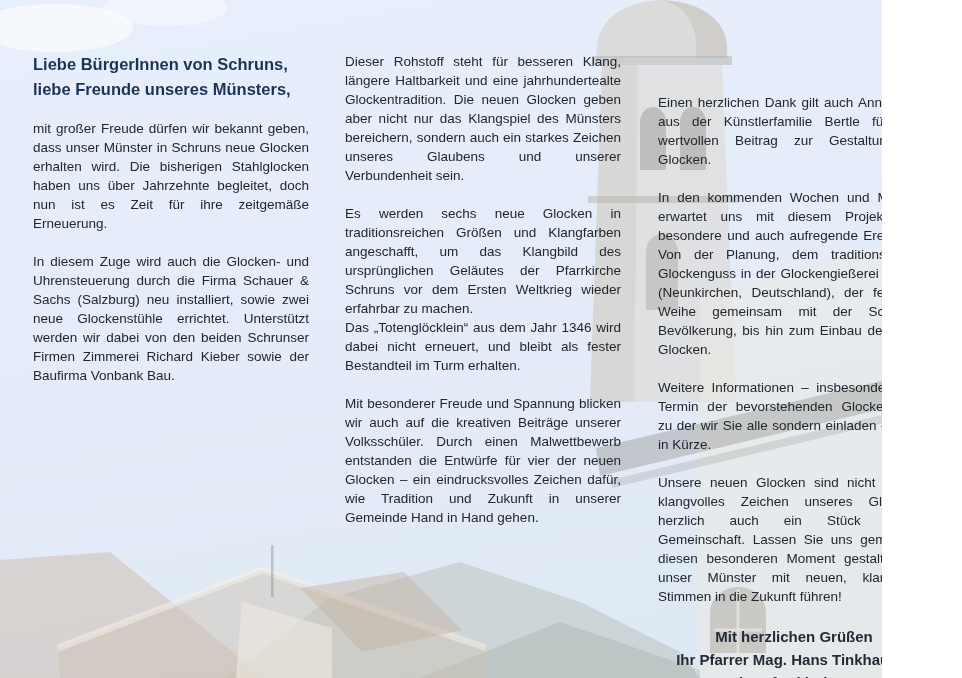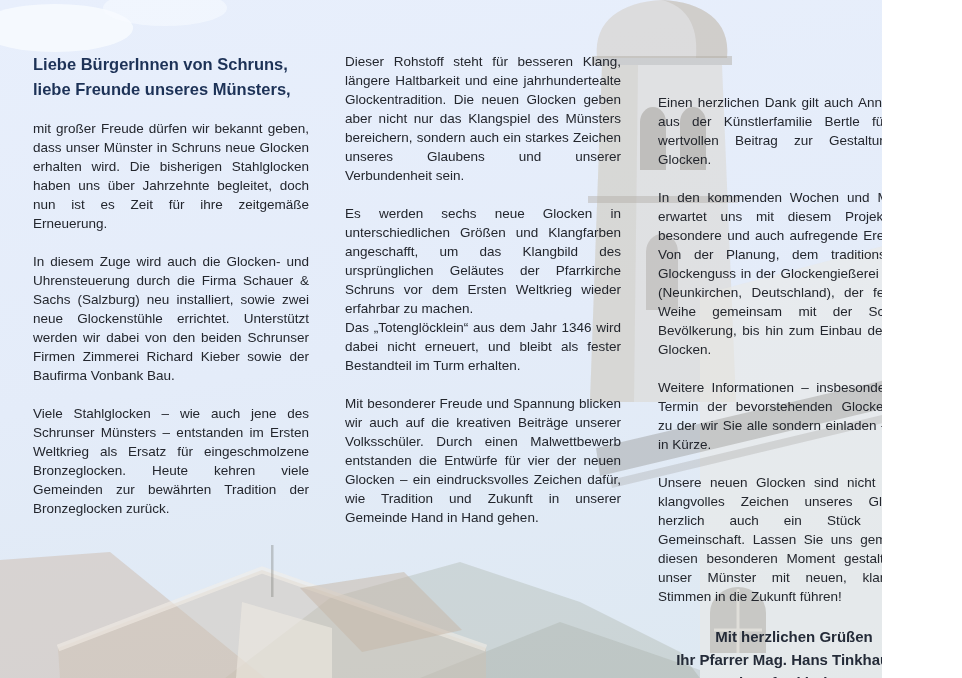--- a/index.html
+++ b/index.html
@@ -78,26 +78,25 @@
     <path d="M738,653 v-64 M714,630 h48" stroke="#efece6" stroke-width="3" opacity="0.6" fill="none"></path>
     <rect x="896" y="330" width="28" height="348" fill="#e2ded7" opacity="0.5"></rect>
     <rect x="893" y="330" width="4" height="348" fill="#a39f98" opacity="0.28"></rect>
   </svg>
 
   <div class="col col1">
     <h1 class="heading">Liebe BürgerInnen von Schruns,
 liebe Freunde unseres Münsters,</h1>
     <p>mit großer Freude dürfen wir bekannt geben, dass unser Münster in Schruns neue Glocken erhalten wird. Die bisherigen Stahlglocken haben uns über Jahrzehnte begleitet, doch nun ist es Zeit für ihre zeitgemäße Erneuerung.</p>
     <p>In diesem Zuge wird auch die Glocken- und Uhrensteuerung durch die Firma Schauer &amp; Sachs (Salzburg) neu installiert, sowie zwei neue Glockenstühle errichtet. Unterstützt werden wir dabei von den beiden Schrunser Firmen Zimmerei Richard Kieber sowie der Baufirma Vonbank Bau.</p>
-    <p>Viele Stahlglocken – wie auch jene des Schrunser Münsters – entstanden im Ersten Weltkrieg als Ersatz für eingeschmolzene Bronzeglocken. Heute kehren viele Gemeinden zur bewährten Tradition der Bronzeglocken zurück.</p>
   </div>
 
   <div class="col col2">
     <p>Dieser Rohstoff steht für besseren Klang, längere Haltbarkeit und eine jahrhundertealte Glockentradition. Die neuen Glocken geben aber nicht nur das Klangspiel des Münsters bereichern, sondern auch ein starkes Zeichen unseres Glaubens und unserer Verbundenheit sein.</p>
-    <p class="joined">Es werden sechs neue Glocken in unterschiedlichen Größen und Klangfarben angeschafft, um das Klangbild des ursprünglichen Geläutes der Pfarrkirche Schruns vor dem Ersten Weltkrieg wieder erfahrbar zu machen.</p>
+    <p class="joined">Es werden sechs neue Glocken in traditionsreichen Größen und Klangfarben angeschafft, um das Klangbild des ursprünglichen Geläutes der Pfarrkirche Schruns vor dem Ersten Weltkrieg wieder erfahrbar zu machen.</p>
     <p>Das „Totenglöcklein“ aus dem Jahr 1346 wird dabei nicht erneuert, und bleibt als fester Bestandteil im Turm erhalten.</p>
     <p class="big-gap">Mit besonderer Freude und Spannung blicken wir auch auf die kreativen Beiträge unserer Volksschüler. Durch einen Malwettbewerb entstanden die Entwürfe für vier der neuen Glocken – ein eindrucksvolles Zeichen dafür, wie Tradition und Zukunft in unserer Gemeinde Hand in Hand gehen.</p>
   </div>
 
   <div class="col col3">
     <p>Einen herzlichen Dank gilt auch Anna Bertle aus der Künstlerfamilie Bertle für ihren wertvollen Beitrag zur Gestaltung der Glocken.</p>
     <p>In den kommenden Wochen und Monaten erwartet uns mit diesem Projekt ganz besondere und auch aufregende Ereignisse. Von der Planung, dem traditionsreichen Glockenguss in der Glockengießerei Bachert (Neunkirchen, Deutschland), der festlichen Weihe gemeinsam mit der Schrunser Bevölkerung, bis hin zum Einbau der neuen Glocken.</p>
     <p>Weitere Informationen – insbesondere zum Termin der bevorstehenden Glockenweihe, zu der wir Sie alle sondern einladen – folgen in Kürze.</p>
     <p>Unsere neuen Glocken sind nicht nur ein klangvolles Zeichen unseres Glaubens, herzlich auch ein Stück gelebte Gemeinschaft. Lassen Sie uns gemeinsam diesen besonderen Moment gestalten und unser Münster mit neuen, klangvollen Stimmen in die Zukunft führen!</p>
     <div class="signature">Mit herzlichen Grüßen

